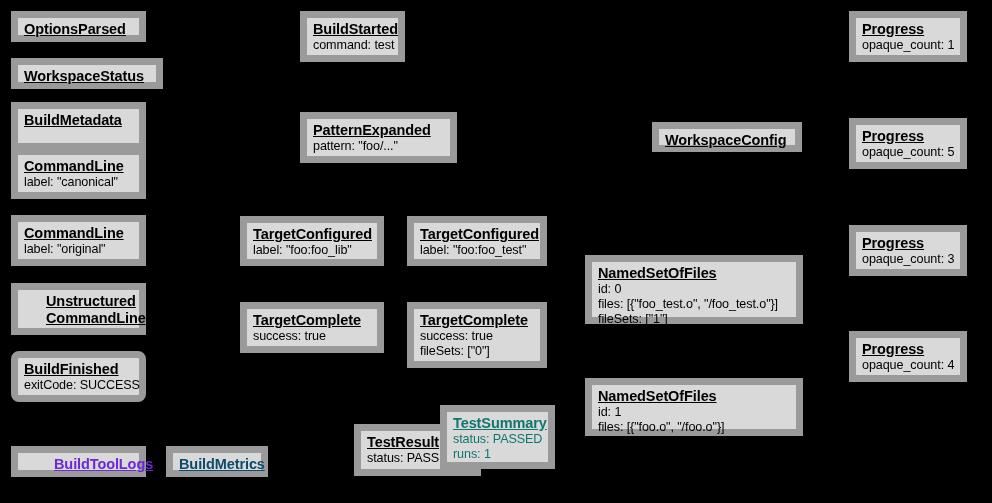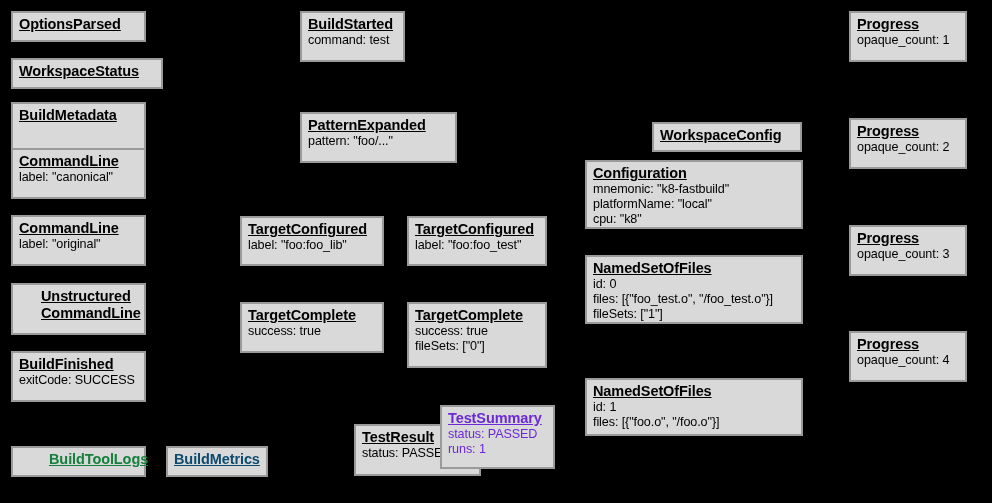--- a/index.html
+++ b/index.html
@@ -11,21 +11,21 @@
     position: relative;
     width: 992px;
     height: 503px;
     background: #000000;
     overflow: hidden;
     font-family: "Liberation Sans", sans-serif;
   }
   .node {
     position: absolute;
     background: #d9d9d9;
-    border: 2px solid #3b82f6;
+    border: 7px solid #3b82f6;
     box-sizing: border-box;
     padding: 3px 6px 4px 6px;
     color: #000000;
   }
   .node-title {
     display: block;
     font-size: 14.5px;
     font-weight: bold;
     text-decoration: underline;
     line-height: 17px;
@@ -59,25 +59,25 @@
       <span class="node-field">label: "canonical"</span>
     </div>
     <div class="node" style="left: 11px; top: 215px; width: 135px; height: 51px; background: rgb(217, 217, 217); border-color: rgb(154, 154, 154); color: rgb(0, 0, 0);">
       <span class="node-title">CommandLine</span>
       <span class="node-field">label: "original"</span>
     </div>
     <div class="node" style="left: 11px; top: 283px; width: 135px; height: 52px; background: rgb(217, 217, 217); border-color: rgb(154, 154, 154); color: rgb(0, 0, 0); padding-left: 28px;">
       <span class="node-title">Unstructured
 CommandLine</span>
     </div>
-    <div class="node" style="left: 11px; top: 351px; width: 135px; height: 51px; background: rgb(217, 217, 217); border-color: rgb(154, 154, 154); color: rgb(0, 0, 0);">
+    <div class="node" style="left: 11px; top: 351px; width: 135px; height: 51px; background: rgb(217, 217, 217); border-color: rgb(154, 154, 154); color: rgb(0, 0, 0); border-radius: 8px;">
       <span class="node-title">BuildFinished</span>
       <span class="node-field">exitCode: SUCCESS</span>
     </div>
-    <div class="node" style="left: 11px; top: 446px; width: 135px; height: 31px; background: rgb(217, 217, 217); border-color: rgb(154, 154, 154); color: #15803d; padding-left: 36px;">
+    <div class="node" style="left: 11px; top: 446px; width: 135px; height: 31px; background: rgb(217, 217, 217); border-color: rgb(154, 154, 154); color: #6d28d9; padding-left: 36px;">
       <span class="node-title">BuildToolLogs</span>
     </div>
     <div class="node" style="left: 166px; top: 446px; width: 102px; height: 31px; background: rgb(217, 217, 217); border-color: rgb(154, 154, 154); color: #0c4a6e;">
       <span class="node-title">BuildMetrics</span>
     </div>
     <div class="node" style="left: 300px; top: 11px; width: 105px; height: 51px; background: rgb(217, 217, 217); border-color: rgb(154, 154, 154); color: rgb(0, 0, 0);">
       <span class="node-title">BuildStarted</span>
       <span class="node-field">command: test</span>
     </div>
     <div class="node" style="left: 300px; top: 112px; width: 157px; height: 51px; background: rgb(217, 217, 217); border-color: rgb(154, 154, 154); color: rgb(0, 0, 0);">
@@ -98,52 +98,46 @@
     </div>
     <div class="node" style="left: 407px; top: 302px; width: 140px; height: 66px; background: rgb(217, 217, 217); border-color: rgb(154, 154, 154); color: rgb(0, 0, 0);">
       <span class="node-title">TargetComplete</span>
       <span class="node-field">success: true</span>
       <span class="node-field">fileSets: ["0"]</span>
     </div>
     <div class="node" style="left: 311px; top: 424px; width: 127px; height: 52px; background: rgb(217, 217, 217); border-color: rgb(154, 154, 154); color: rgb(0, 0, 0); margin-left: 43px;">
       <span class="node-title">TestResult</span>
       <span class="node-field">status: PASSED</span>
     </div>
-    <div class="node" style="left: 440px; top: 405px; width: 115px; height: 64px; background: rgb(217, 217, 217); border-color: rgb(154, 154, 154); color: #6d28d9;">
+    <div class="node" style="left: 440px; top: 405px; width: 115px; height: 64px; background: rgb(217, 217, 217); border-color: rgb(154, 154, 154); color: #0f766e;">
       <span class="node-title">TestSummary</span>
       <span class="node-field">status: PASSED</span>
       <span class="node-field">runs: 1</span>
     </div>
     <div class="node" style="left: 652px; top: 74px; width: 150px; height: 30px; background: rgb(217, 217, 217); border-color: rgb(154, 154, 154); color: rgb(0, 0, 0); margin-top: 48px;">
       <span class="node-title">WorkspaceConfig</span>
-    </div>
-    <div class="node" style="left: 585px; top: 160px; width: 218px; height: 69px; background: rgb(217, 217, 217); border-color: rgb(154, 154, 154); color: rgb(0, 0, 0);">
-      <span class="node-title">Configuration</span>
-      <span class="node-field">mnemonic: "k8-fastbuild"</span>
-      <span class="node-field">platformName: "local"</span>
-      <span class="node-field">cpu: "k8"</span>
     </div>
     <div class="node" style="left: 585px; top: 255px; width: 218px; height: 69px; background: rgb(217, 217, 217); border-color: rgb(154, 154, 154); color: rgb(0, 0, 0);">
       <span class="node-title">NamedSetOfFiles</span>
       <span class="node-field">id: 0</span>
       <span class="node-field">files: [{"foo_test.o", "/foo_test.o"}]</span>
       <span class="node-field">fileSets: ["1"]</span>
     </div>
     <div class="node" style="left: 585px; top: 378px; width: 218px; height: 58px; background: rgb(217, 217, 217); border-color: rgb(154, 154, 154); color: rgb(0, 0, 0);">
       <span class="node-title">NamedSetOfFiles</span>
       <span class="node-field">id: 1</span>
       <span class="node-field">files: [{"foo.o", "/foo.o"}]</span>
     </div>
     <div class="node" style="left: 849px; top: 11px; width: 118px; height: 51px; background: rgb(217, 217, 217); border-color: rgb(154, 154, 154); color: rgb(0, 0, 0);">
       <span class="node-title">Progress</span>
       <span class="node-field">opaque_count: 1</span>
     </div>
     <div class="node" style="left: 849px; top: 118px; width: 118px; height: 51px; background: rgb(217, 217, 217); border-color: rgb(154, 154, 154); color: rgb(0, 0, 0);">
       <span class="node-title">Progress</span>
-      <span class="node-field">opaque_count: 2</span>
+      <span class="node-field">opaque_count: 5</span>
     </div>
     <div class="node" style="left: 849px; top: 225px; width: 118px; height: 51px; background: rgb(217, 217, 217); border-color: rgb(154, 154, 154); color: rgb(0, 0, 0);">
       <span class="node-title">Progress</span>
       <span class="node-field">opaque_count: 3</span>
     </div>
     <div class="node" style="left: 849px; top: 331px; width: 118px; height: 51px; background: rgb(217, 217, 217); border-color: rgb(154, 154, 154); color: rgb(0, 0, 0);">
       <span class="node-title">Progress</span>
       <span class="node-field">opaque_count: 4</span>
     </div>
   </div>

